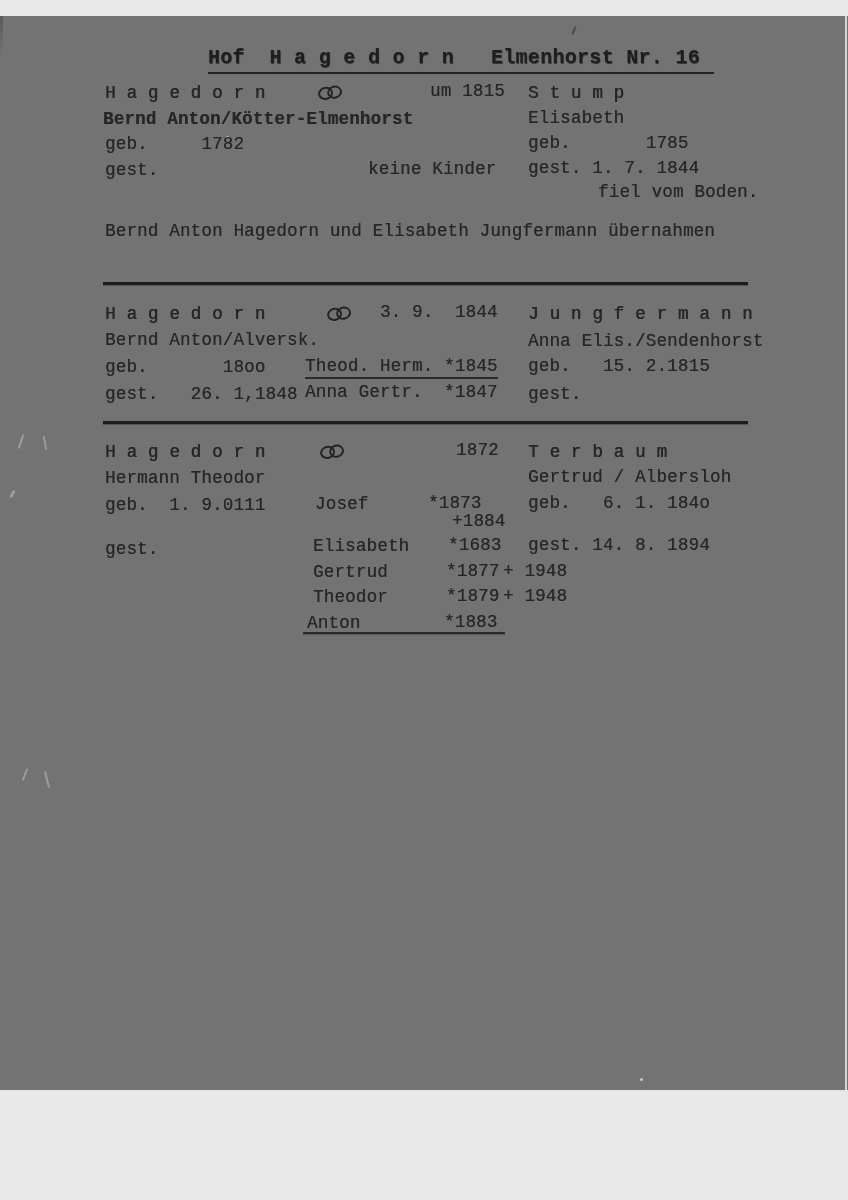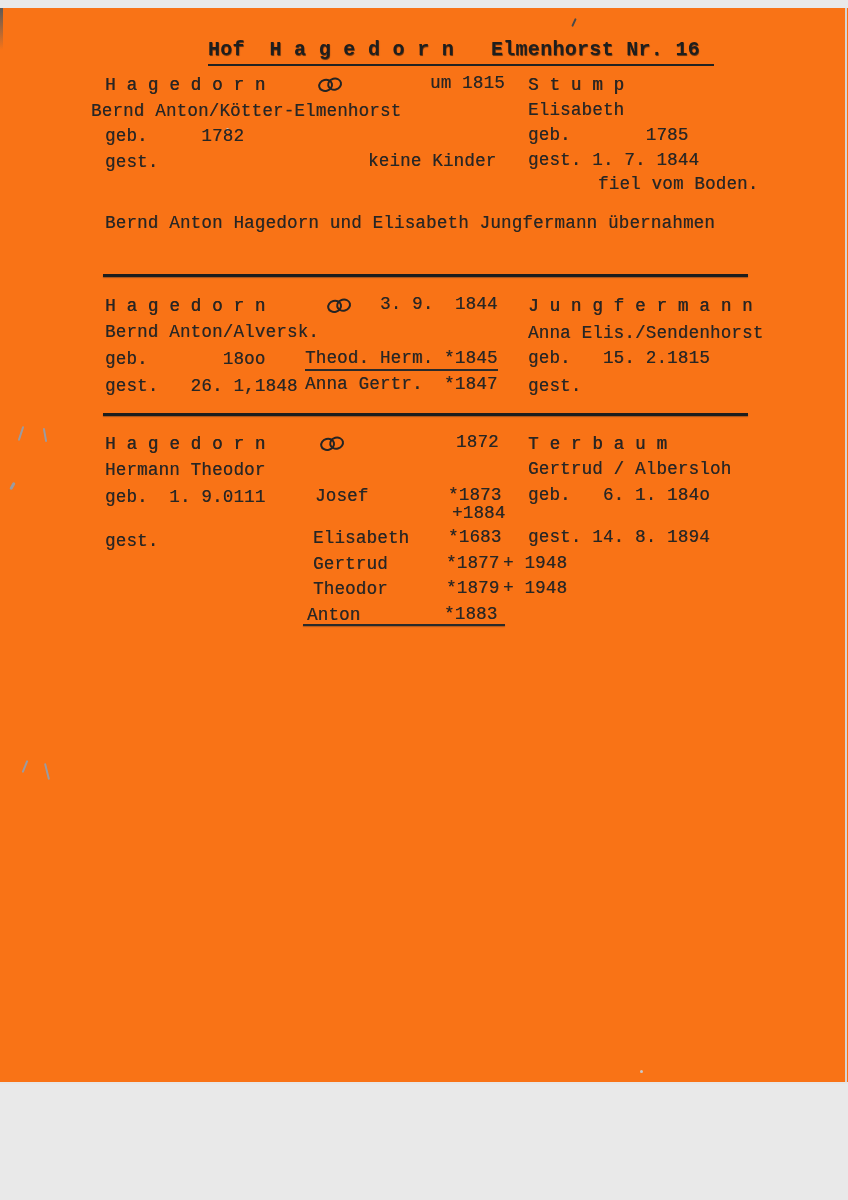--- a/index.html
+++ b/index.html
@@ -1,20 +1,20 @@
 <!DOCTYPE html>
 <html><head>
 <meta charset="utf-8">
 <style>
   html,body{margin:0;padding:0;background:#e9e9e9;}
   .page{
     position:relative;
     width:848px;height:1076px;
-    margin:8px auto;
-    background:#f97316;
+    margin:16px auto;
+    background:#737373;
     overflow:hidden;
     font-family:"Liberation Mono","DejaVu Sans Mono",monospace;
     color:#232323;
   }
   .t{
     position:absolute;
     white-space:pre;
     font-size:17.5px;
     line-height:1.15;
     letter-spacing:0.2px;
@@ -95,21 +95,21 @@
   <div class="title">Hof  H a g e d o r n   Elmenhorst Nr. 16</div>
 
   <span class="t hdr" style="left:105px;top:67px;">H a g e d o r n</span>
   <span class="rings" style="left:318px;top:68px;">
       <i class="r1"></i>
       <i class="r2"></i>
     </span>
   <span class="t" style="left:430px;top:65px;">um 1815</span>
   <span class="t hdr" style="left:528px;top:67px;">S t u m p</span>
 
-  <span class="t" style="left:91px;top:93px;">Bernd Anton/Kötter-Elmenhorst</span>
+  <span class="t" style="left:103px;top:93px;font-weight:bold;">Bernd Anton/Kötter-Elmenhorst</span>
   <span class="t" style="left:528px;top:92px;">Elisabeth</span>
 
   <span class="t" style="left:105px;top:118px;">geb.     1782</span>
   <span class="t" style="left:528px;top:117px;">geb.       1785</span>
 
   <span class="t" style="left:105px;top:144px;">gest.</span>
   <span class="t" style="left:368px;top:143px;">keine Kinder</span>
   <span class="t" style="left:528px;top:142px;">gest. 1. 7. 1844</span>
   <span class="t" style="left:598px;top:166px;">fiel vom Boden.</span>
 
@@ -144,21 +144,21 @@
       <i class="r2"></i>
     </span>
   <span class="t" style="left:456px;top:424px;">1872</span>
   <span class="t hdr" style="left:528px;top:426px;">T e r b a u m</span>
 
   <span class="t" style="left:105px;top:452px;">Hermann Theodor</span>
   <span class="t" style="left:528px;top:451px;">Gertrud / Albersloh</span>
 
   <span class="t" style="left:105px;top:479px;">geb.  1. 9.0111</span>
   <span class="t" style="left:315px;top:478px;">Josef</span>
-  <span class="t" style="left:448px;top:477px;">*1873</span>
+  <span class="t" style="left:428px;top:477px;">*1873</span>
   <span class="t" style="left:528px;top:477px;">geb.   6. 1. 184o</span>
 
   <span class="t" style="left:452px;top:495px;">+1884</span>
 
   <span class="t" style="left:105px;top:523px;">gest.</span>
   <span class="t" style="left:313px;top:520px;">Elisabeth</span>
   <span class="t" style="left:448px;top:519px;">*1683</span>
   <span class="t" style="left:528px;top:519px;">gest. 14. 8. 1894</span>
 
   <span class="t" style="left:313px;top:546px;">Gertrud</span>

